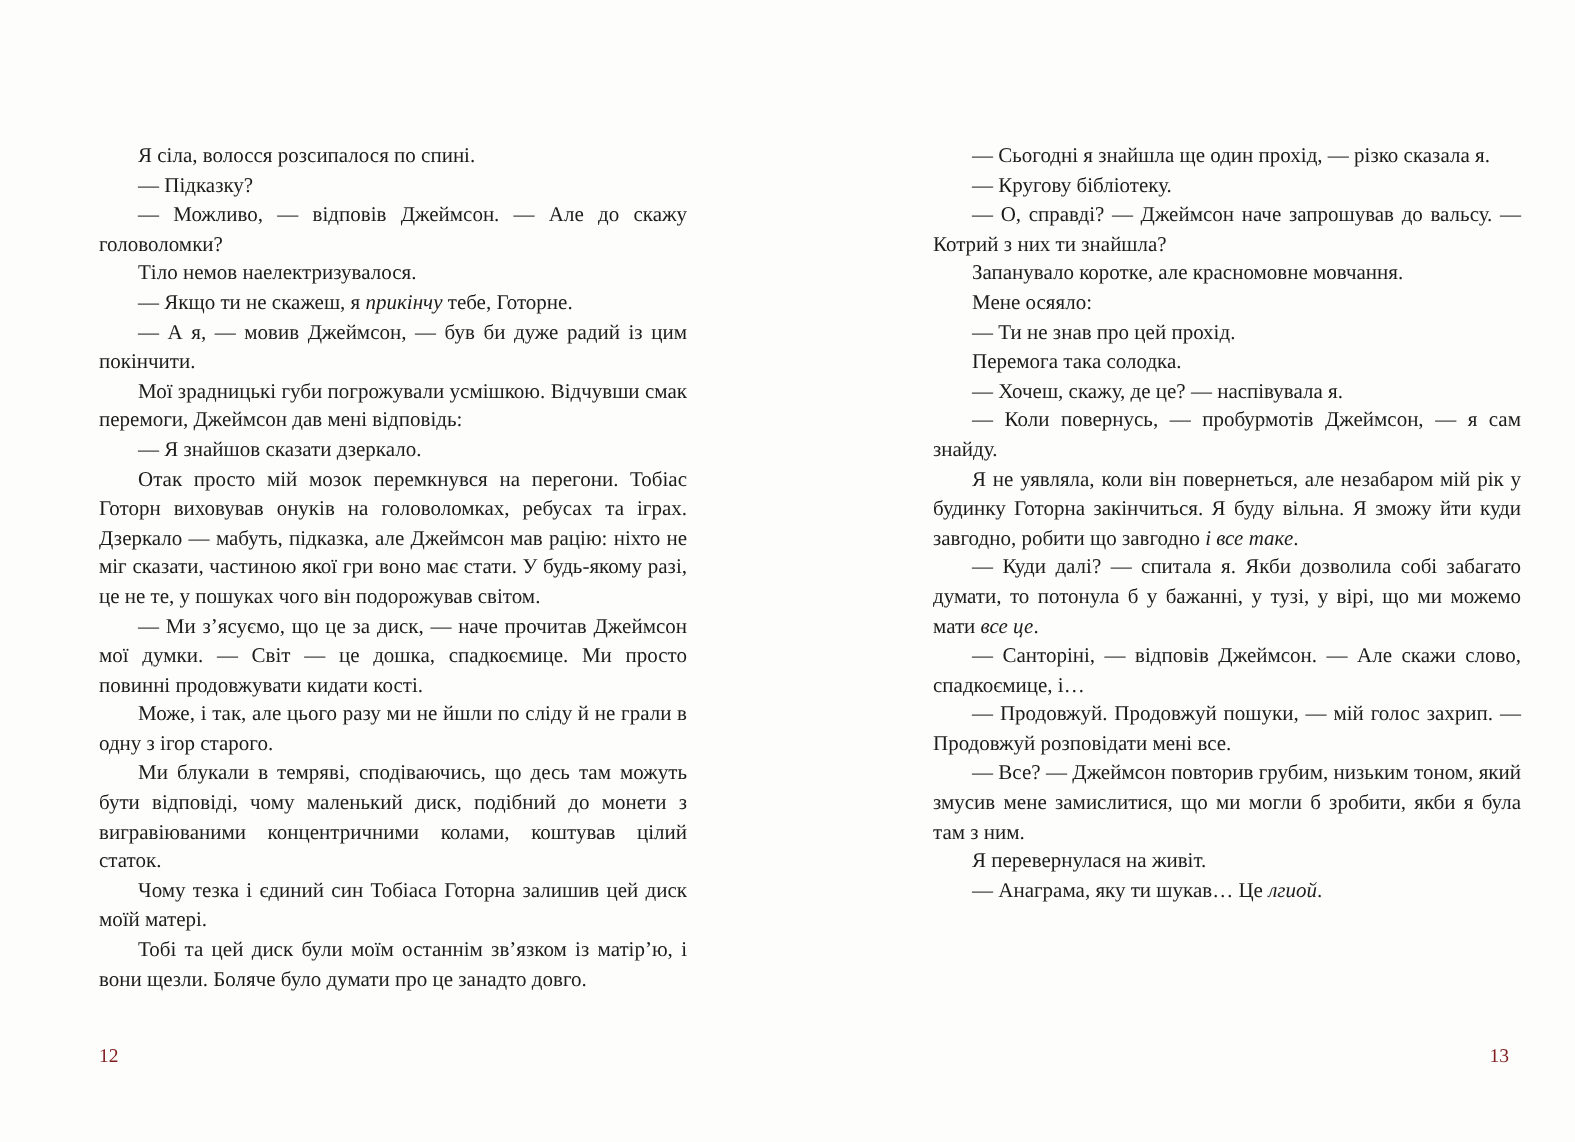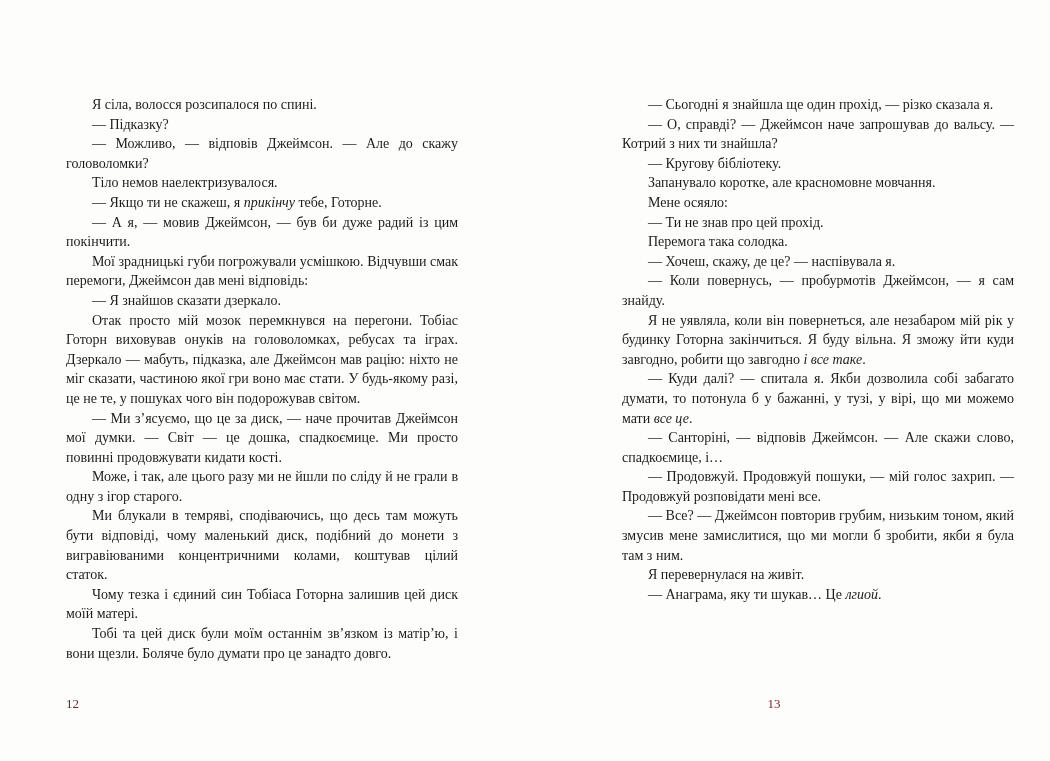--- a/index.html
+++ b/index.html
@@ -38,21 +38,21 @@
     font-style: italic;
   }
   .page-num {
     position: absolute;
     top: 696px;
     font-size: 13px;
     line-height: 16px;
     color: #7f1d1d;
   }
   .page-num.left  { left: 66px; }
-  .page-num.right { left: 578px; width: 392px; text-align: center; }
+  .page-num.right { left: 614px; width: 392px; text-align: right; }
 </style>
 </head>
 <body style="background: rgb(253, 253, 252); color: rgb(28, 28, 28);">
 
 <div class="spread">
 
   <div class="page-text left">
       <p class="para"><span>Я сіла, волосся розсипалося по спині.</span></p>
       <p class="para"><span>— Підказку?</span></p>
       <p class="para"><span>— Можливо, — відповів Джеймсон. — Але до скажу головоломки?</span></p>
@@ -64,22 +64,22 @@
       <p class="para"><span>Отак просто мій мозок перемкнувся на перегони. Тобіас Готорн виховував онуків на головоломках, ребусах та іграх. Дзеркало — мабуть, підказка, але Джеймсон мав рацію: ніхто не міг сказати, частиною якої гри воно має стати. У будь-якому разі, це не те, у пошуках чого він подорожував світом.</span></p>
       <p class="para"><span>— Ми з’ясуємо, що це за диск, — наче прочитав Джеймсон мої думки. — Світ — це дошка, спадкоємице. Ми просто повинні продовжувати кидати кості.</span></p>
       <p class="para"><span>Може, і так, але цього разу ми не йшли по сліду й не грали в одну з ігор старого.</span></p>
       <p class="para"><span>Ми блукали в темряві, сподіваючись, що десь там можуть бути відповіді, чому маленький диск, подібний до монети з вигравіюваними концентричними колами, коштував цілий статок.</span></p>
       <p class="para"><span>Чому тезка і єдиний син Тобіаса Готорна залишив цей диск моїй матері.</span></p>
       <p class="para"><span>Тобі та цей диск були моїм останнім зв’язком із матір’ю, і вони щезли. Боляче було думати про це занадто довго.</span></p>
     </div>
 
   <div class="page-text right">
       <p class="para"><span>— Сьогодні я знайшла ще один прохід, — різко сказала я.</span></p>
+      <p class="para"><span>— Кругову бібліотеку.</span></p>
       <p class="para"><span>— О, справді? — Джеймсон наче запрошував до вальсу. — Котрий з них ти знайшла?</span></p>
-      <p class="para"><span>— Кругову бібліотеку.</span></p>
       <p class="para"><span>Запанувало коротке, але красномовне мовчання.</span></p>
       <p class="para"><span>Мене осяяло:</span></p>
       <p class="para"><span>— Ти не знав про цей прохід.</span></p>
       <p class="para"><span>Перемога така солодка.</span></p>
       <p class="para"><span>— Хочеш, скажу, де це? — наспівувала я.</span></p>
       <p class="para"><span>— Коли повернусь, — пробурмотів Джеймсон, — я сам знайду.</span></p>
       <p class="para"><span>Я не уявляла, коли він повернеться, але незабаром мій рік у будинку Готорна закінчиться. Я буду вільна. Я зможу йти куди завгодно, робити що завгодно </span><em>і все таке</em><span>.</span></p>
       <p class="para"><span>— Куди далі? — спитала я. Якби дозволила собі забагато думати, то потонула б у бажанні, у тузі, у вірі, що ми можемо мати </span><em>все це</em><span>.</span></p>
       <p class="para"><span>— Санторіні, — відповів Джеймсон. — Але скажи слово, спадкоємице, і…</span></p>
       <p class="para"><span>— Продовжуй. Продовжуй пошуки, — мій голос захрип. — Продовжуй розповідати мені все.</span></p>

